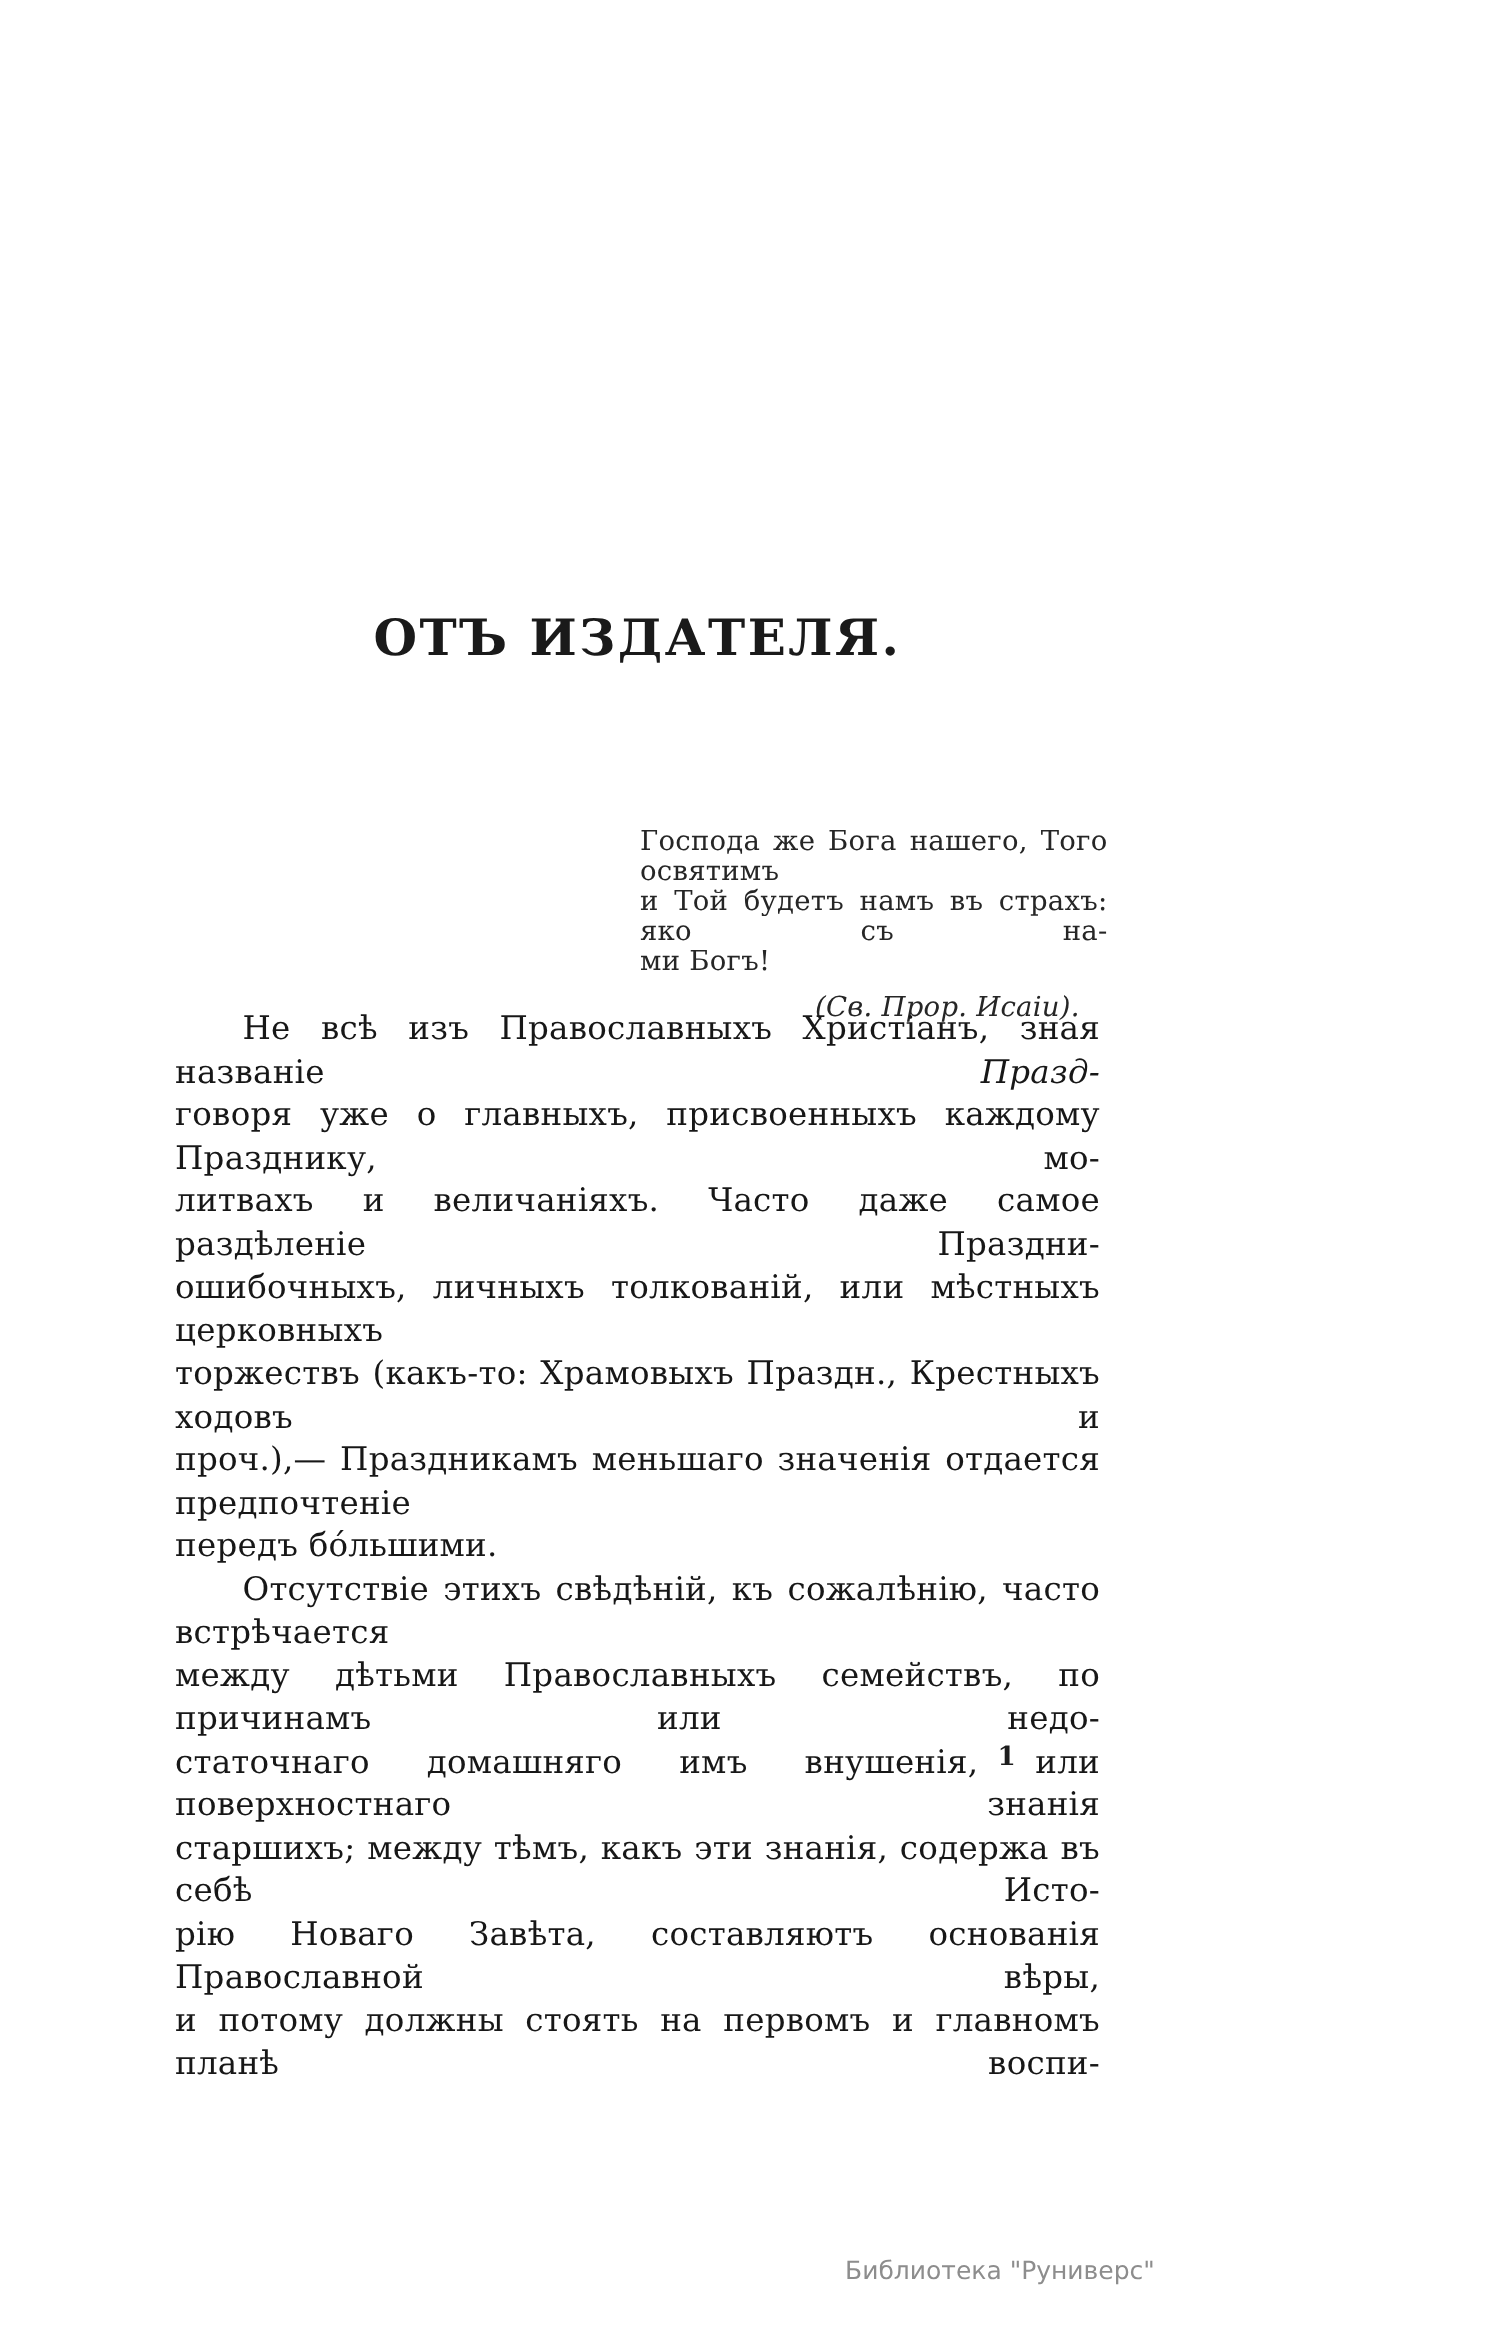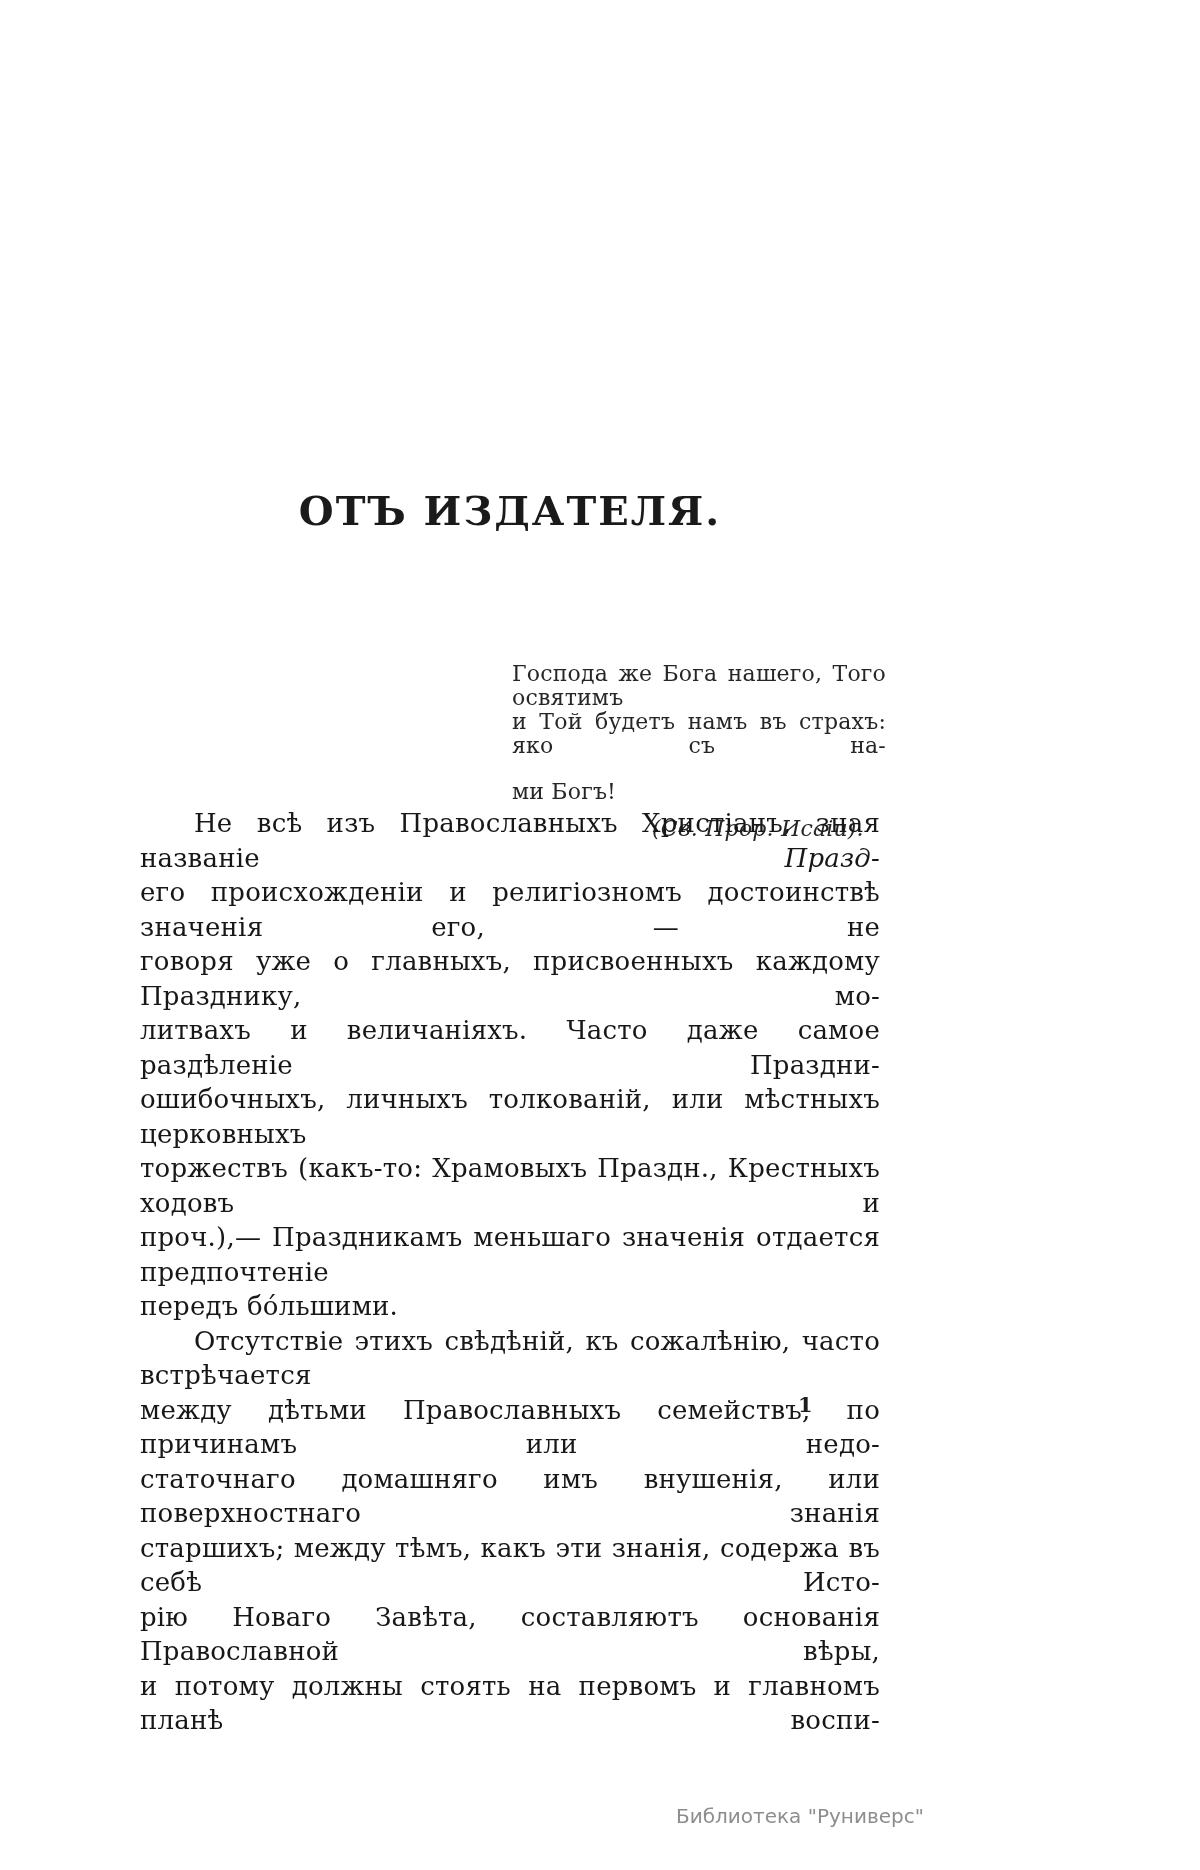--- a/index.html
+++ b/index.html
@@ -31,21 +31,21 @@
     position: absolute;
     top: 662px;
     left: 512px;
     width: 374px;
     font-size: 22px;
     line-height: 24px;
     letter-spacing: 0.2px;
     color: #262626;
   }
   .epi-line { text-align: justify; text-align-last: justify; }
-  .epi-line.last { text-align-last: left; margin-top: 22px; }
+  .epi-line.last { text-align-last: left; }
   .attribution {
     font-style: italic;
     margin-top: 13px;
     padding-left: 140px;
   }
 
   .body-text {
     position: absolute;
     top: 806px;
     left: 140px;
@@ -89,21 +89,20 @@
         <div class="epi-line"><span>Господа же Бога нашего, Того освятимъ</span></div>
         <div class="epi-line"><span>и Той будетъ намъ въ страхъ: яко съ на-</span></div>
         <div class="epi-line last"><span>ми Богъ!</span></div>
       </div>
     <div class="attribution">(Св. Прор. Исаіи).</div>
   </div>
 
   <div class="body-text">
       <div class="paragraph">
         <div class="line first"><span>Не всѣ изъ Православныхъ Христіанъ, зная названіе </span><i>Празд-</i></div>
-        <div class="line"><span>его происхожденіи и религіозномъ достоинствѣ значенія его, — не</span></div>
         <div class="line"><span>говоря уже о главныхъ, присвоенныхъ каждому Празднику, мо-</span></div>
         <div class="line"><span>литвахъ и величаніяхъ. Часто даже самое раздѣленіе Праздни-</span></div>
         <div class="line"><span>ошибочныхъ, личныхъ толкованій, или мѣстныхъ церковныхъ</span></div>
         <div class="line"><span>торжествъ (какъ-то: Храмовыхъ Праздн., Крестныхъ ходовъ и</span></div>
         <div class="line"><span>проч.),— Праздникамъ меньшаго значенія отдается предпочтеніе</span></div>
         <div class="line last"><span>передъ бо́льшими.</span></div>
       </div>
       <div class="paragraph">
         <div class="line first"><span>Отсутствіе этихъ свѣдѣній, къ сожалѣнію, часто встрѣчается</span></div>
         <div class="line"><span>между дѣтьми Православныхъ семействъ, по причинамъ или недо-</span></div>

